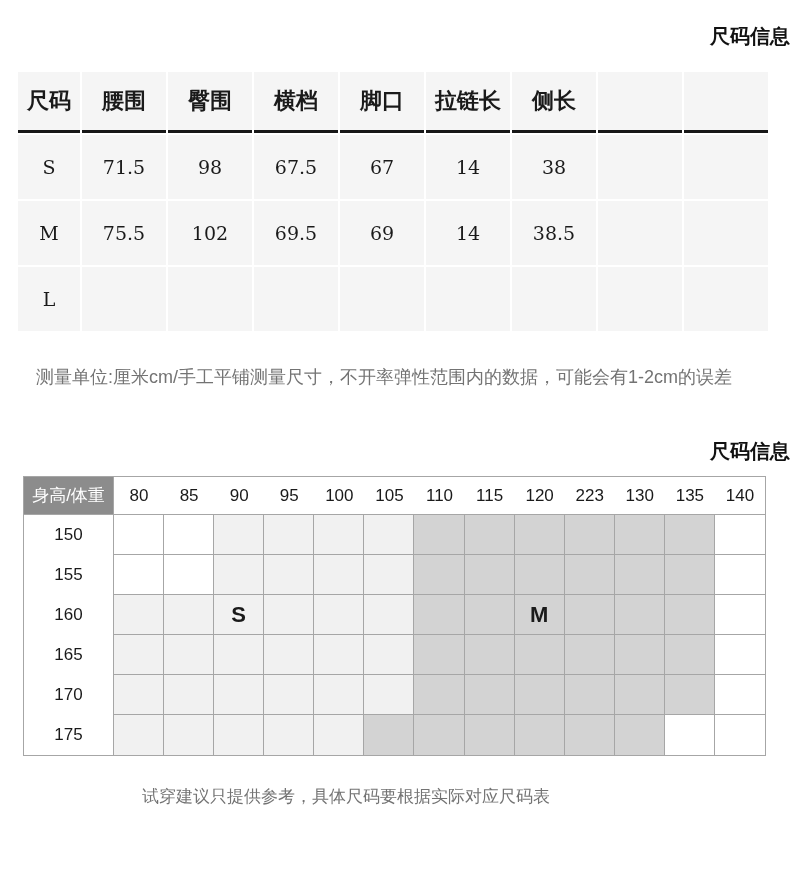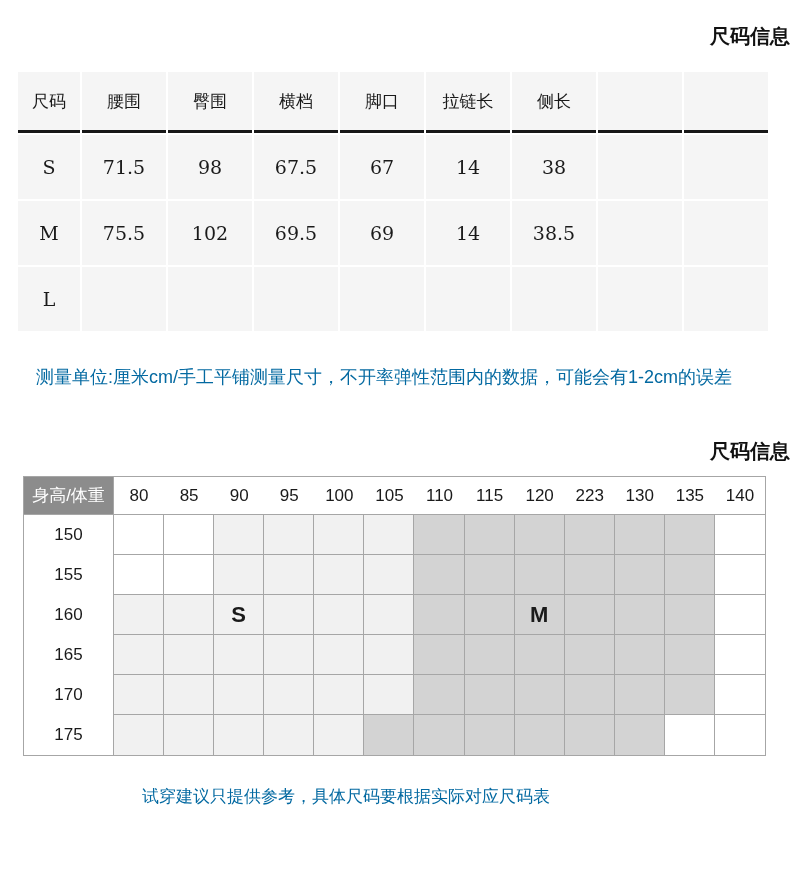--- a/index.html
+++ b/index.html
@@ -20,26 +20,26 @@
     margin:21px 0 0 16px;
     border-collapse:separate;border-spacing:2px;
     table-layout:fixed;
     font-family:"DejaVu Serif","Liberation Serif",serif;
   }
   table.size-table th, table.size-table td{
     background:#f5f5f5;text-align:center;vertical-align:middle;
     padding:0;overflow:hidden;
   }
   table.size-table th{
-    height:58px;font-size:17px;font-weight:400;
+    height:58px;font-size:22px;font-weight:700;
     border-bottom:3px solid #171717;
   }
   table.size-table td{height:64px;font-size:19px;}
 
-  .note{font-size:18px;color:#0369a1;line-height:22px;}
+  .note{font-size:18px;color:#737373;line-height:22px;}
   .note1{margin:33px 0 0 36px;}
   .note2{margin-top:30px;text-align:center;padding-right:98px;font-size:17px;}
 
   
   .fit-grid{
     margin:12px 0 0 23px;width:741px;
     border:1px solid #a6a6a6;
     display:grid;
     grid-template-columns:90px repeat(13,1fr);
     grid-template-rows:38px repeat(6,40px);

